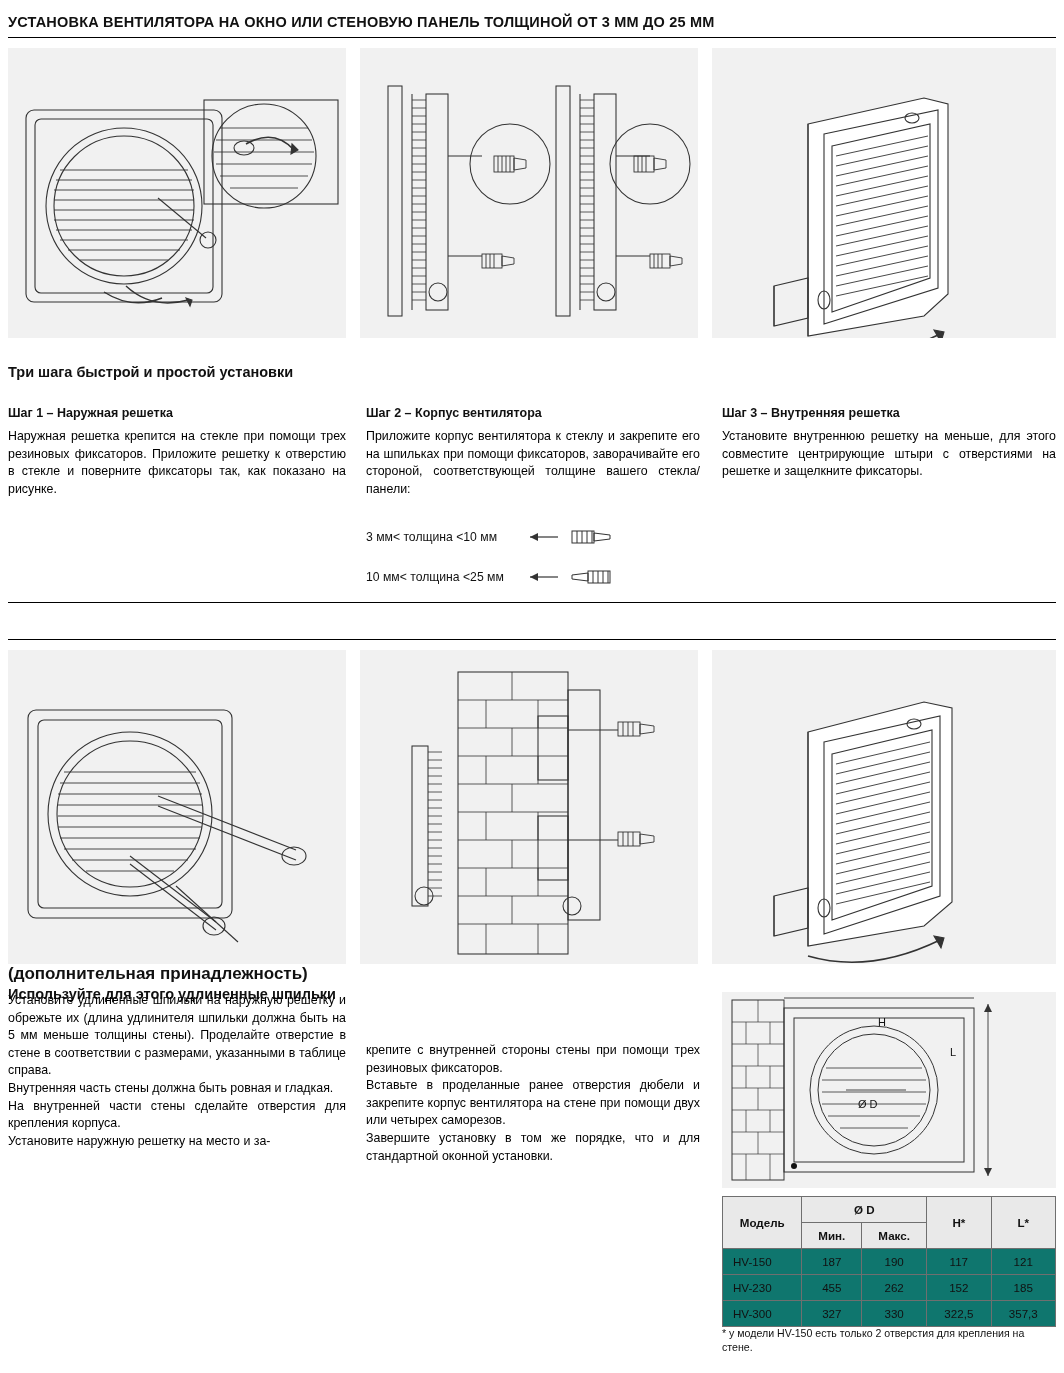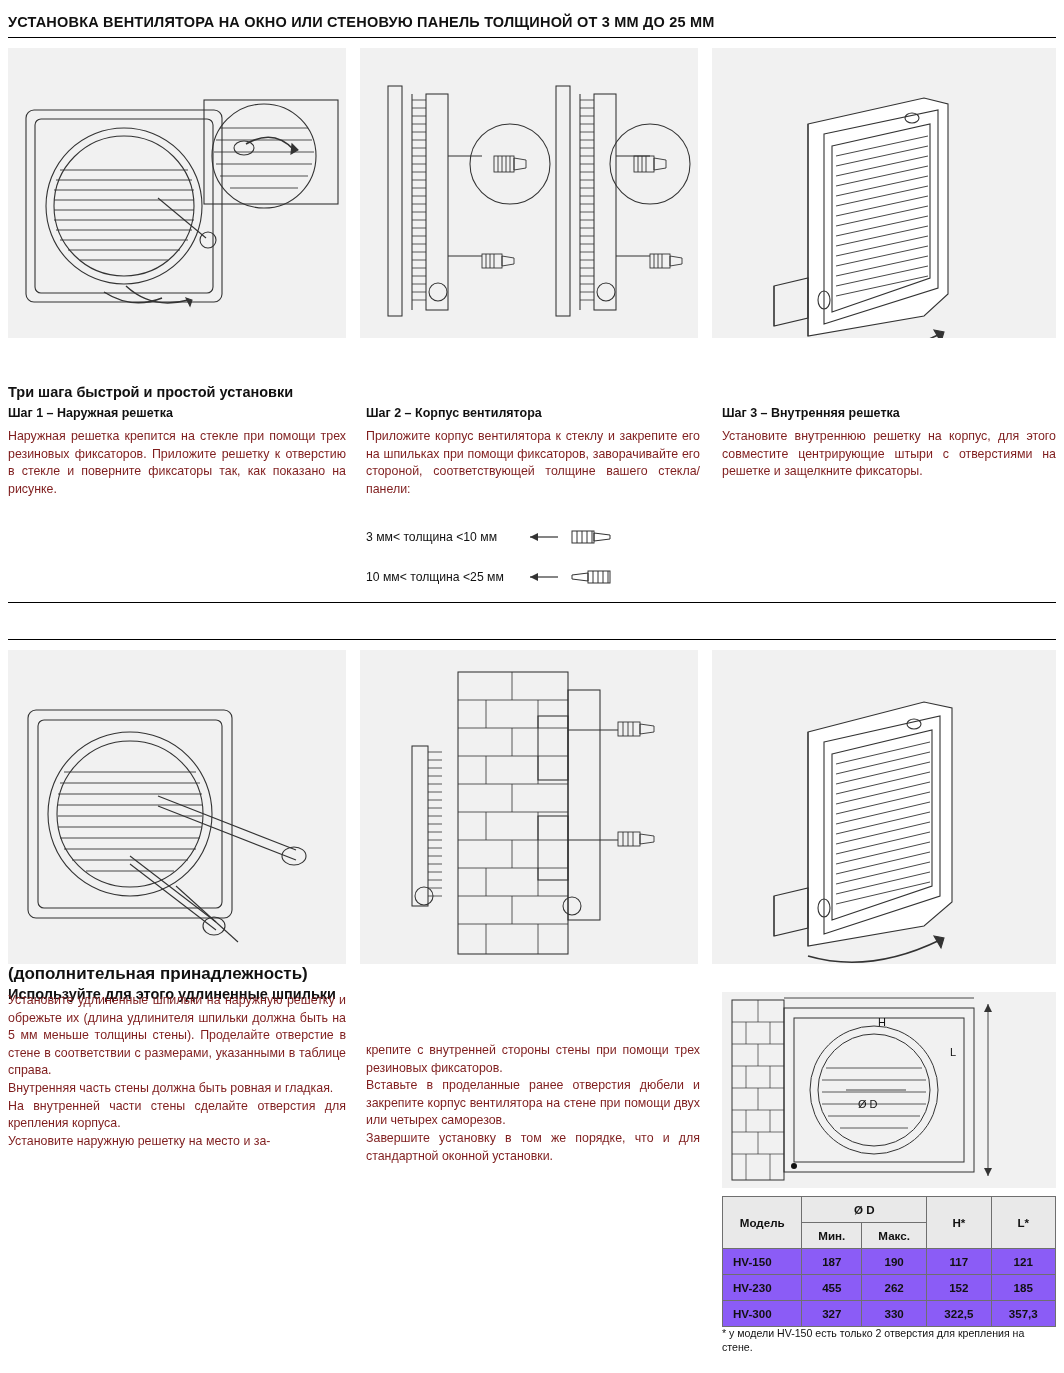--- a/index.html
+++ b/index.html
@@ -47,21 +47,21 @@
   .h3{
     position:absolute;
     font-size:12.5px;
     font-weight:bold;
     color:#111;
   }
   .para{
     position:absolute;
     font-size:12.4px;
     line-height:17.6px;
-    color:#7f1d1d;
+    color:#000000;
     text-align:justify;
   }
 
   
   .thick-row{
     position:absolute;
     font-size:12.2px;
     color:#111;
     display:flex;
     align-items:center;
@@ -75,22 +75,22 @@
   table.dims{
     position:absolute;
     border-collapse:collapse;
     font-size:11.6px;
     color:#111;
   }
   table.dims td,table.dims th{
     border:1px solid #6f6f6f;
     padding:6px 8px;
     text-align:center;
-    font-weight:bold;
-    background:#8b5cf6;
+    font-weight:normal;
+    background:#0f766e;
   }
   table.dims th{background:#e9e9e9;font-weight:bold;}
   table.dims td.model{text-align:left;padding-left:10px;}
   .tnote{
     position:absolute;
     font-size:10.6px;
     line-height:14px;
     color:#111;
     width:330px;
   }
@@ -292,30 +292,30 @@
 
         <path d="M62 238 L96 230 L96 270 L62 278 Z"></path>
         <path d="M62 238 L62 278"></path>
 
         <path d="M96 302 q62 18 132 -16" stroke-width="1.5"></path>
         <path d="M222 282 l10 2 -3 10 z" fill="#333"></path>
       </g>
     </svg>
   </div>
 
-  <div class="h2" style="left:8px;top:384px;">Три шага быстрой и простой установки</div>
+  <div class="h2" style="left:8px;top:364px;">Три шага быстрой и простой установки</div>
 
   <div class="h3" style="left:8px;top:406px;width:330px;">Шаг 1 – Наружная решетка</div>
   <div class="para" style="left:8px;top:428px;width:338px;">Наружная решетка крепится на стекле при помощи трех резиновых фиксаторов. Приложите решетку к отверстию в стекле и поверните фиксаторы так, как показано на рисунке.</div>
 
   <div class="h3" style="left:366px;top:406px;width:330px;">Шаг 2 – Корпус вентилятора</div>
   <div class="para" style="left:366px;top:428px;width:334px;">Приложите корпус вентилятора к стеклу и закрепите его на шпильках при помощи фиксаторов, заворачивайте его стороной, соответствующей толщине вашего стекла/панели:</div>
 
   <div class="h3" style="left:722px;top:406px;width:330px;">Шаг 3 – Внутренняя решетка</div>
-  <div class="para" style="left:722px;top:428px;width:334px;">Установите внутреннюю решетку на корпус, для этого совместите центрирующие штыри с отверстиями на решетке и защелкните фиксаторы.</div>
+  <div class="para" style="left:722px;top:428px;width:334px;">Установите внутреннюю решетку на меньше, для этого совместите центрирующие штыри с отверстиями на решетке и защелкните фиксаторы.</div>
 
   <div class="thick-row" style="left:366px;top:528px;">
     <span class="lbl">3 мм&lt; толщина &lt;10 мм</span>
     <span class="arrow">
       <svg width="34" height="12" viewBox="0 0 34 12">
           <g stroke="#333" stroke-width="1.2" fill="none">
             <line x1="4" y1="6" x2="32" y2="6"></line>
             <path d="M4 6 l8 -4 0 8 z" fill="#333" stroke="none"></path>
           </g>
         </svg>

